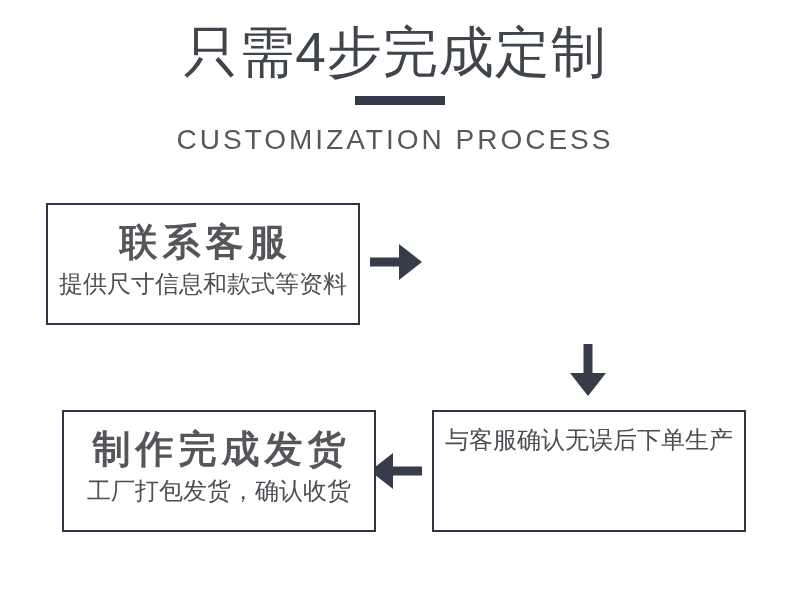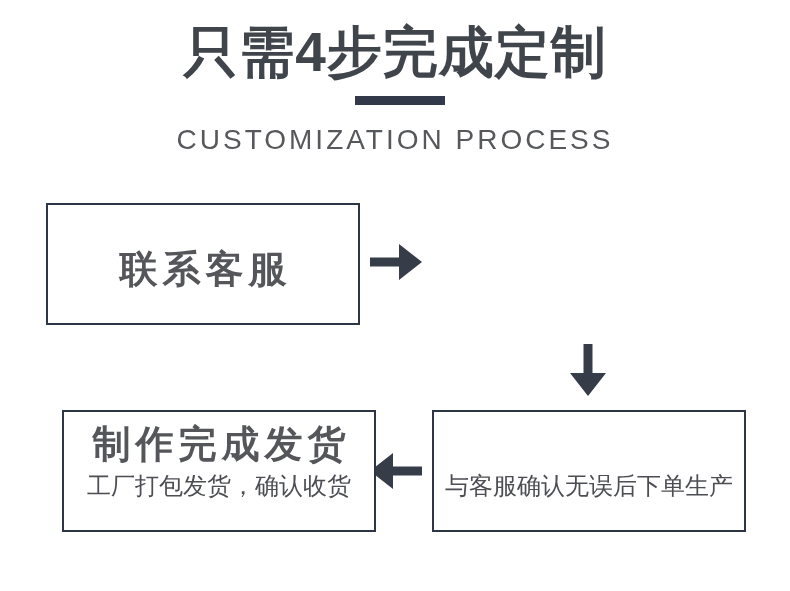--- a/index.html
+++ b/index.html
@@ -11,42 +11,42 @@
   }
   .canvas {
     position: absolute; left: 0; top: 0;
     width: 790px; height: 591px; background: #ffffff;
   }
 
   
   .page-title {
     position: absolute; left: 0; top: 22px; width: 790px;
     text-align: center;
-    font-size: 55px; font-weight: 700; color: #40454c;
+    font-size: 55px; font-weight: 400; color: #40454c;
     letter-spacing: 1px; line-height: 1.1;
   }
   .title-divider {
     position: absolute; left: 355px; top: 96px;
     width: 90px; height: 9px; background: #323a4a;
   }
   .page-subtitle {
     position: absolute; left: 0; top: 124px; width: 790px;
     text-align: center;
     font-size: 28px; font-weight: 400; color: #56585b;
     letter-spacing: 3px;
   }
 
   
   .step-box {
     position: absolute;
     width: 314px; height: 122px;
     background: #ffffff;
     border: 2px solid #2e3544;
     display: flex; flex-direction: column;
-    align-items: center; justify-content: flex-end;
+    align-items: center; justify-content: space-between;
     padding: 12px 4px 28px 4px;
   }
   .step-box .step-title {
     font-size: 38px; font-weight: 700; color: #54565a;
     letter-spacing: 5px; white-space: nowrap; text-indent: 5px;
   }
   .step-box .step-desc {
     font-size: 24px; font-weight: 400; color: #4c4e53;
     white-space: nowrap;
   }
@@ -66,20 +66,21 @@
 <body>
 
 <div class="canvas">
 
   <div class="page-title">只需4步完成定制</div>
   <div class="title-divider"></div>
   <div class="page-subtitle">CUSTOMIZATION PROCESS</div>
 
   <div class="step-box" id="step-1">
     <div class="step-title">联系客服</div>
+    <div class="step-desc">提供尺寸信息和款式等资料</div>
   </div>
 
   <div class="flow-arrow" id="arrow-right">
     <svg width="52" height="38" viewBox="0 0 52 38">
       <path d="M0 14.5 H29 V1 L52 19 L29 37 V23.5 H0 Z" fill="#363d49"></path>
     </svg>
   </div>
 
 
   <div class="flow-arrow" id="arrow-down">

